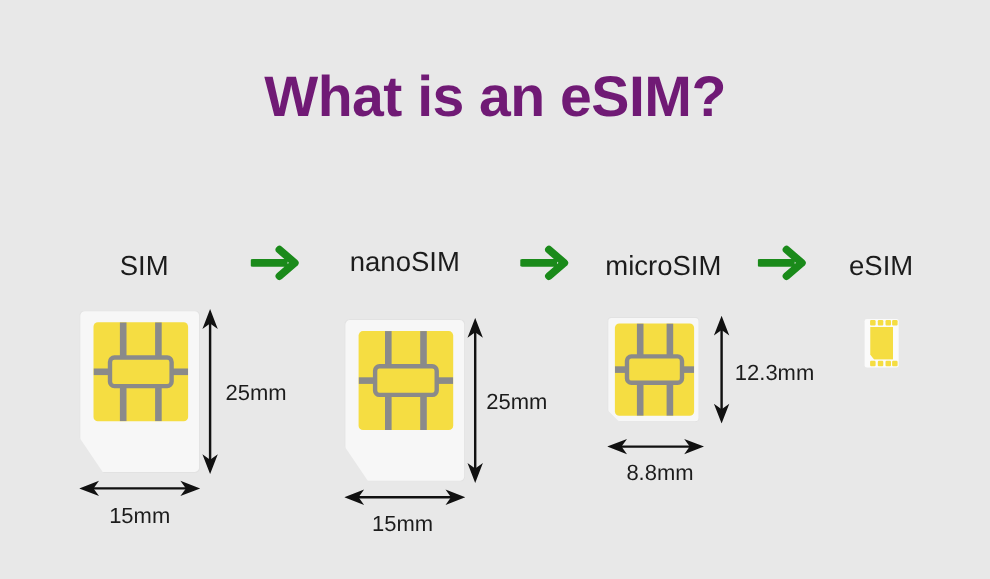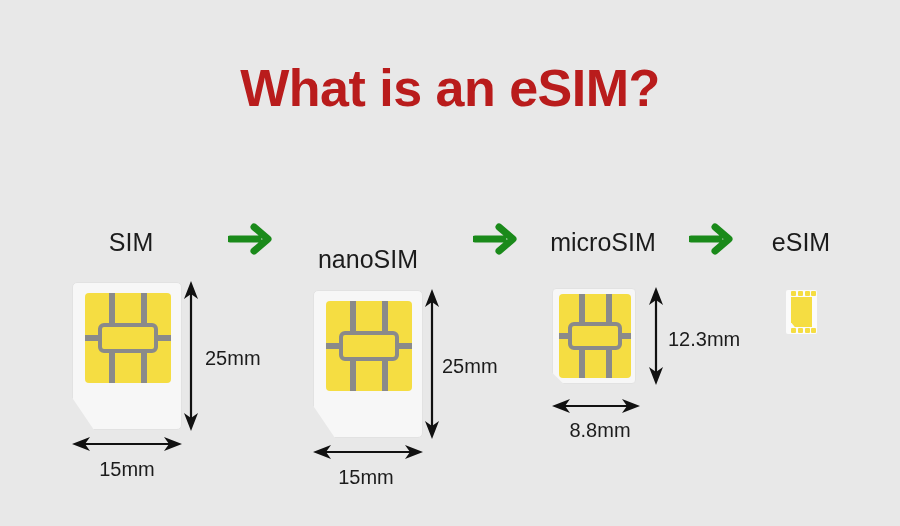--- a/index.html
+++ b/index.html
@@ -23,21 +23,21 @@
 
   
   .title {
     position: absolute;
     top: 58px;
     left: 0;
     width: 900px;
     text-align: center;
     font-size: 52px;
     font-weight: bold;
-    color: #b91c1c;
+    color: #701a75;
     letter-spacing: -0.5px;
     font-family: "Liberation Sans", sans-serif;
   }
 
   
   .stage-label {
     position: absolute;
     font-size: 25px;
     color: #1c1c1c;
     text-align: center;
@@ -132,21 +132,21 @@
   }
 </style>
 </head>
 <body>
 
 <div id="infographic">
 
   <div class="title">What is an eSIM?</div>
 
   <div class="stage-label" style="left:131px; top:228px;">SIM</div>
-  <div class="stage-label" style="left:368px; top:245px;">nanoSIM</div>
+  <div class="stage-label" style="left:368px; top:224px;">nanoSIM</div>
   <div class="stage-label" style="left:603px; top:228px;">microSIM</div>
   <div class="stage-label" style="left:801px; top:228px;">eSIM</div>
 
   <div class="flow-arrow" style="left:251px; top:222px;">
     <svg width="46" height="34" viewBox="0 0 46 34" aria-hidden="true">
       <path d="M2 17 H30 M26 5 L40 17 L26 29" stroke="#1a8a1a" stroke-width="7" stroke-linecap="round" stroke-linejoin="round" fill="none"></path>
     </svg>
   </div>
   <div class="flow-arrow" style="left:496px; top:222px;">
     <svg width="46" height="34" viewBox="0 0 46 34" aria-hidden="true">

